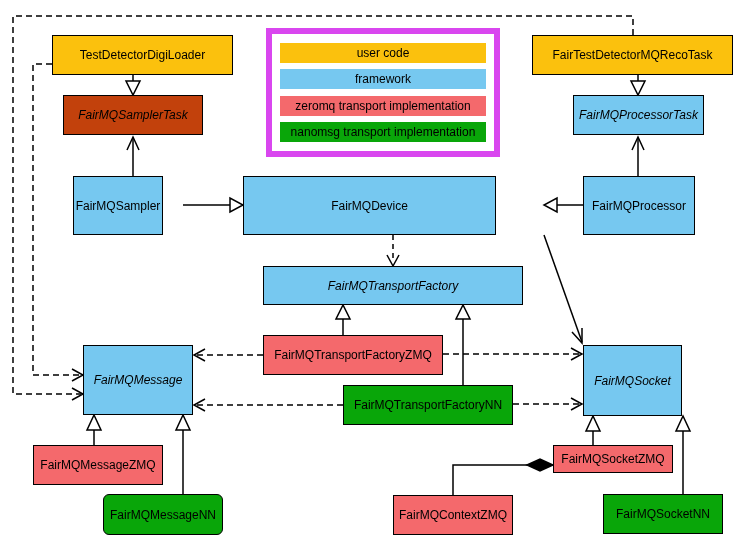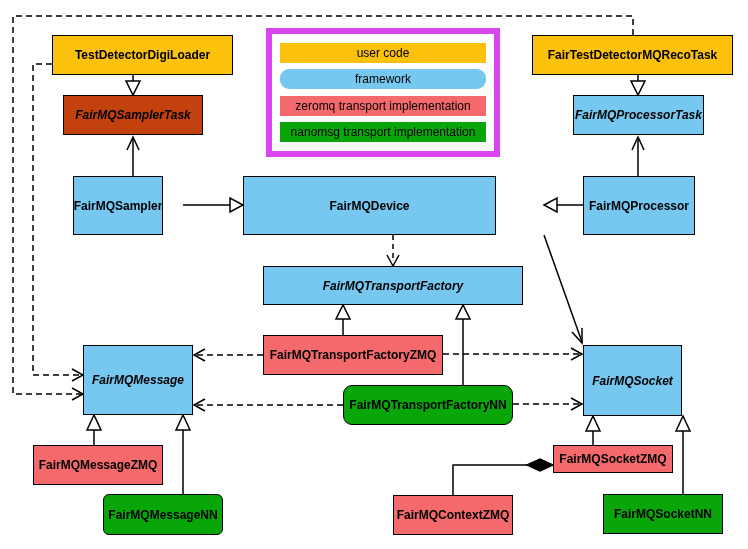--- a/index.html
+++ b/index.html
@@ -5,35 +5,35 @@
   html,body{margin:0;padding:0;background:#fff;}
   .canvas{
     position:relative;width:748px;height:549px;background:#fff;overflow:hidden;
     font-family:"Liberation Sans",sans-serif;
   }
   .layer{position:absolute;left:0;top:0;width:748px;height:549px;}
   svg.layer{pointer-events:none;}
   .node{
     position:absolute;display:flex;align-items:center;justify-content:center;
     border:1px solid #000;box-sizing:border-box;
-    font-weight:bold;font-size:12px;color:#000;white-space:nowrap;
+    font-weight:normal;font-size:12px;color:#000;white-space:nowrap;
     text-align:center;
   }
   .abstract{font-style:italic;}
   
   .p-digi{left:52px;top:35px;width:181px;height:40px;}
   .p-reco{left:532px;top:35px;width:201px;height:40px;}
   .p-samplertask{left:63px;top:95px;width:140px;height:40px;}
   .p-processortask{left:573px;top:95px;width:131px;height:40px;}
   .p-sampler{left:73px;top:176px;width:90px;height:59px;text-align:right;}
   .p-device{left:243px;top:176px;width:253px;height:59px;}
   .p-processor{left:583px;top:176px;width:112px;height:59px;}
   .p-factory{left:263px;top:266px;width:260px;height:39px;}
   .p-tfzmq{left:263px;top:335px;width:180px;height:40px;}
-  .p-tfnn{left:343px;top:385px;width:170px;height:40px;border-radius:9px;}
+  .p-tfnn{left:343px;top:385px;width:170px;height:40px;}
   .p-message{left:83px;top:345px;width:110px;height:70px;}
   .p-socket{left:583px;top:345px;width:99px;height:71px;}
   .p-msgzmq{left:33px;top:445px;width:130px;height:40px;}
   .p-msgnn{left:103px;top:494px;width:120px;height:41px;border-radius:6px;}
   .p-sockzmq{left:553px;top:445px;width:120px;height:28px;}
   .p-socknn{left:603px;top:494px;width:120px;height:40px;}
   .p-context{left:393px;top:495px;width:120px;height:40px;}
   
   .legend{
     position:absolute;left:266px;top:28px;width:234px;height:129px;
@@ -188,18 +188,18 @@
   <div class="node p-msgnn" style="background: rgb(9, 166, 9);">FairMQMessageNN</div>
 
   <div class="node p-sockzmq" style="background: rgb(244, 105, 108);">FairMQSocketZMQ</div>
 
   <div class="node p-socknn" style="background: rgb(9, 166, 9);">FairMQSocketNN</div>
 
   <div class="node p-context" style="background: rgb(244, 105, 108);">FairMQContextZMQ</div>
 
   <div class="legend">
     <div class="legend-bar" style="background: rgb(251, 193, 13);">user code</div>
-    <div class="legend-bar" style="background: rgb(118, 200, 240); border-radius: 9px;">framework</div>
+    <div class="legend-bar" style="background: rgb(118, 200, 240);">framework</div>
     <div class="legend-bar" style="background: rgb(244, 105, 108);">zeromq transport implementation</div>
     <div class="legend-bar" style="background: rgb(9, 166, 9);">nanomsg transport implementation</div>
   </div>
 
 </div>
 
 </body></html>

